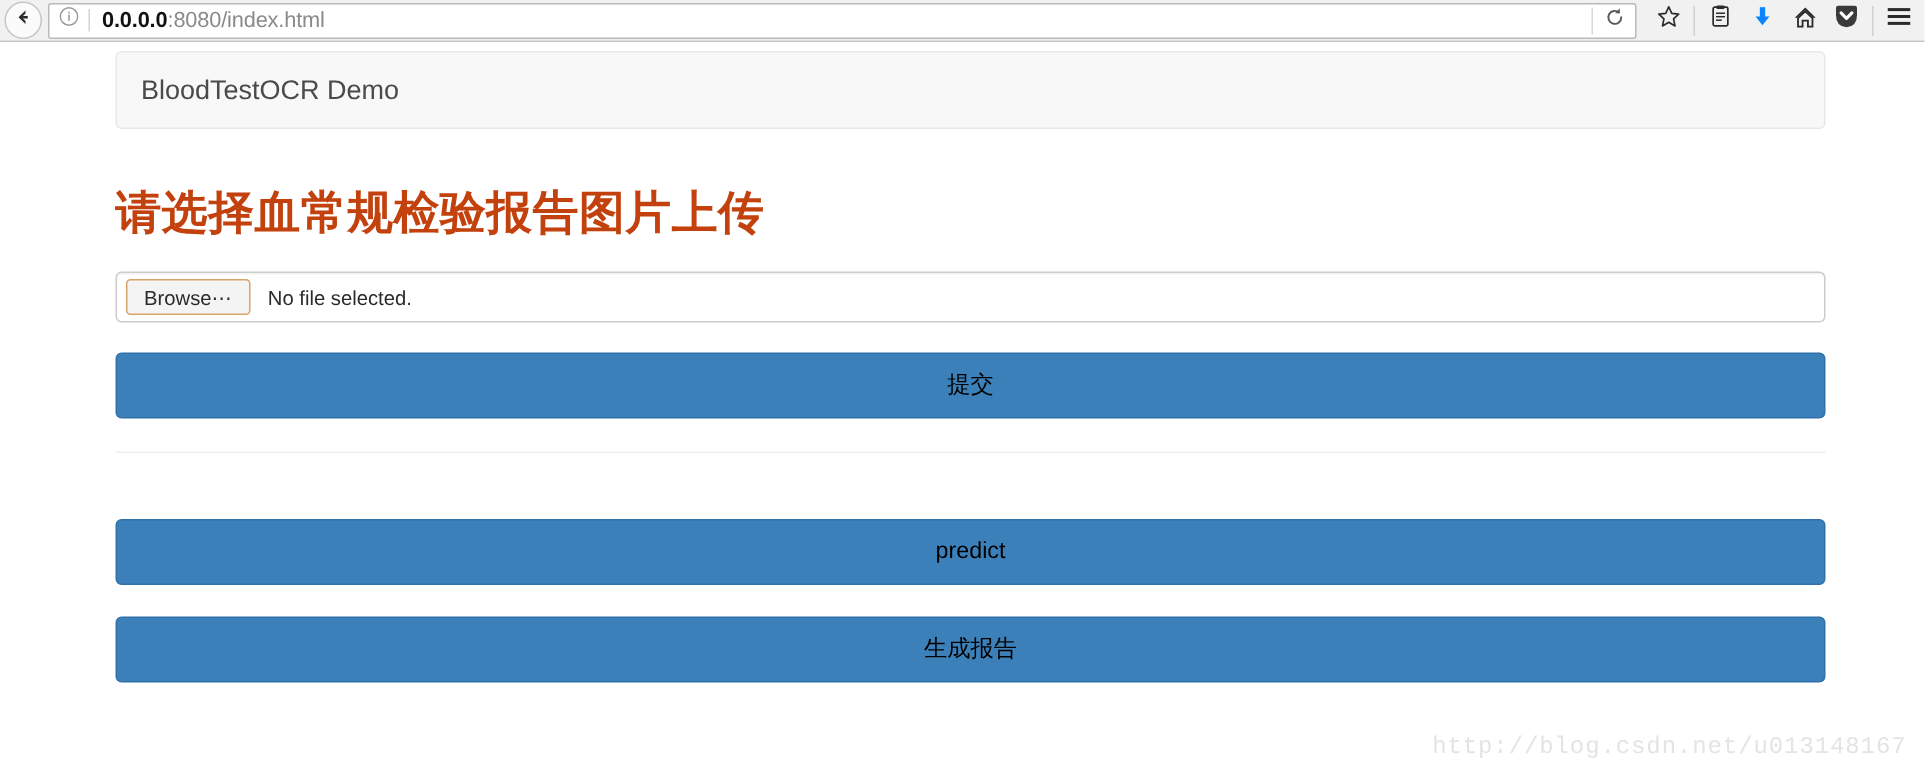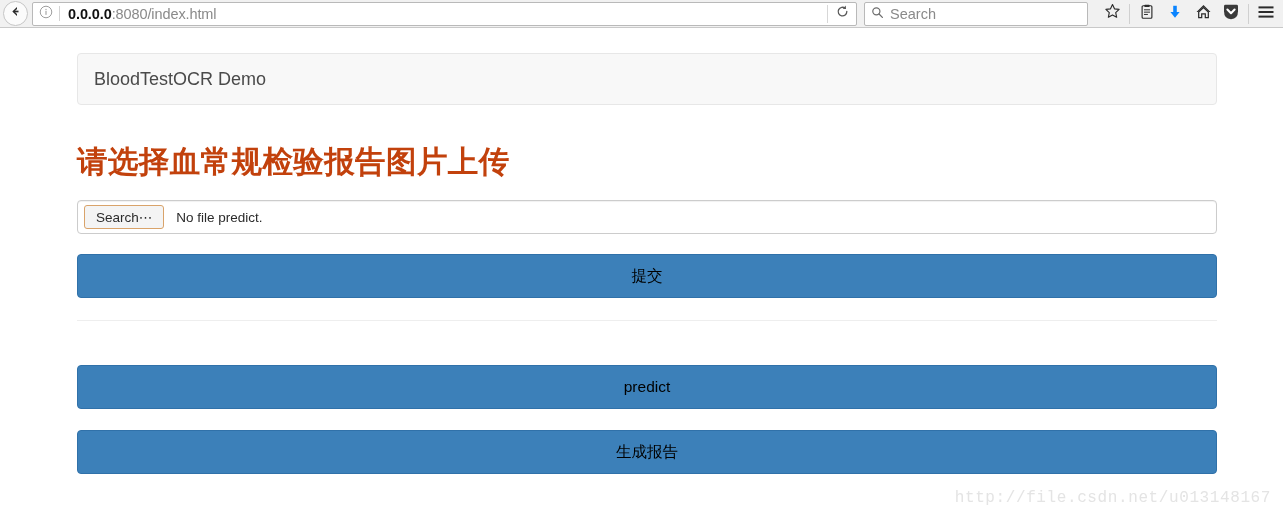--- a/index.html
+++ b/index.html
@@ -109,21 +109,21 @@
     position: absolute;
     top: 29px; left: 0;
     width: 1283px;
     height: 486px;
     background: #ffffff;
     overflow: hidden;
   }
   .container {
     position: absolute;
     left: 77px;
-    top: 24px;
+    top: 5px;
     width: 1140px;
   }
   .navbar-panel {
     height: 52px;
     background: #f8f8f8;
     border: 1px solid #e7e7e7;
     border-radius: 4px;
     display: flex;
     align-items: center;
     padding: 0 16px;
@@ -236,29 +236,20 @@
     <div class="url-reload">
       <span>
         <svg width="15" height="15" viewBox="0 0 16 16">
           <path d="M12.6 8 A4.6 4.6 0 1 1 11 4.6" fill="none" stroke="#5a5a5a" stroke-width="1.4" stroke-linecap="round"></path>
           <path d="M11.6 1.6 L11.6 5.2 L8.2 5.2 Z" fill="#5a5a5a"></path>
         </svg>
       </span>
     </div>
   </div>
 
-  <div class="searchbar">
-    <span>
-      <svg width="13" height="13" viewBox="0 0 16 16">
-        <circle cx="6.6" cy="6.6" r="4.4" fill="none" stroke="#6d6d6d" stroke-width="1.5"></circle>
-        <line x1="9.9" y1="9.9" x2="14" y2="14" stroke="#6d6d6d" stroke-width="1.6" stroke-linecap="round"></line>
-      </svg>
-    </span>
-    <span class="search-ph">Search</span>
-  </div>
 
   <div class="tb-icon">
     <span>
       <svg width="17" height="17" viewBox="0 0 18 18">
         <path d="M9 1.6 L11.1 6.2 L16 6.8 L12.4 10.2 L13.4 15.1 L9 12.6 L4.6 15.1 L5.6 10.2 L2 6.8 L6.9 6.2 Z" fill="none" stroke="#2b2b2b" stroke-width="1.2" stroke-linejoin="round"></path>
       </svg>
     </span>
   </div>
 
   <div class="tb-sep"></div>
@@ -318,27 +309,27 @@
 <div class="page">
   <div class="container">
 
     <div class="navbar-panel">
       <span class="navbar-brand">BloodTestOCR Demo</span>
     </div>
 
     <h1 class="page-heading">请选择血常规检验报告图片上传</h1>
 
     <div class="file-input-box">
-      <button class="browse-btn">Search⋯</button>
-      <span class="file-name">No file predict.</span>
+      <button class="browse-btn">Browse⋯</button>
+      <span class="file-name">No file selected.</span>
     </div>
 
     <button class="btn-primary btn-submit">提交</button>
 
     <hr class="hr-sep">
 
     <button class="btn-primary btn-predict">predict</button>
 
     <button class="btn-primary btn-report">生成报告</button>
   </div>
 
-  <div class="watermark">http://file.csdn.net/u013148167</div>
+  <div class="watermark">http://blog.csdn.net/u013148167</div>
 </div>
 
 </body></html>

